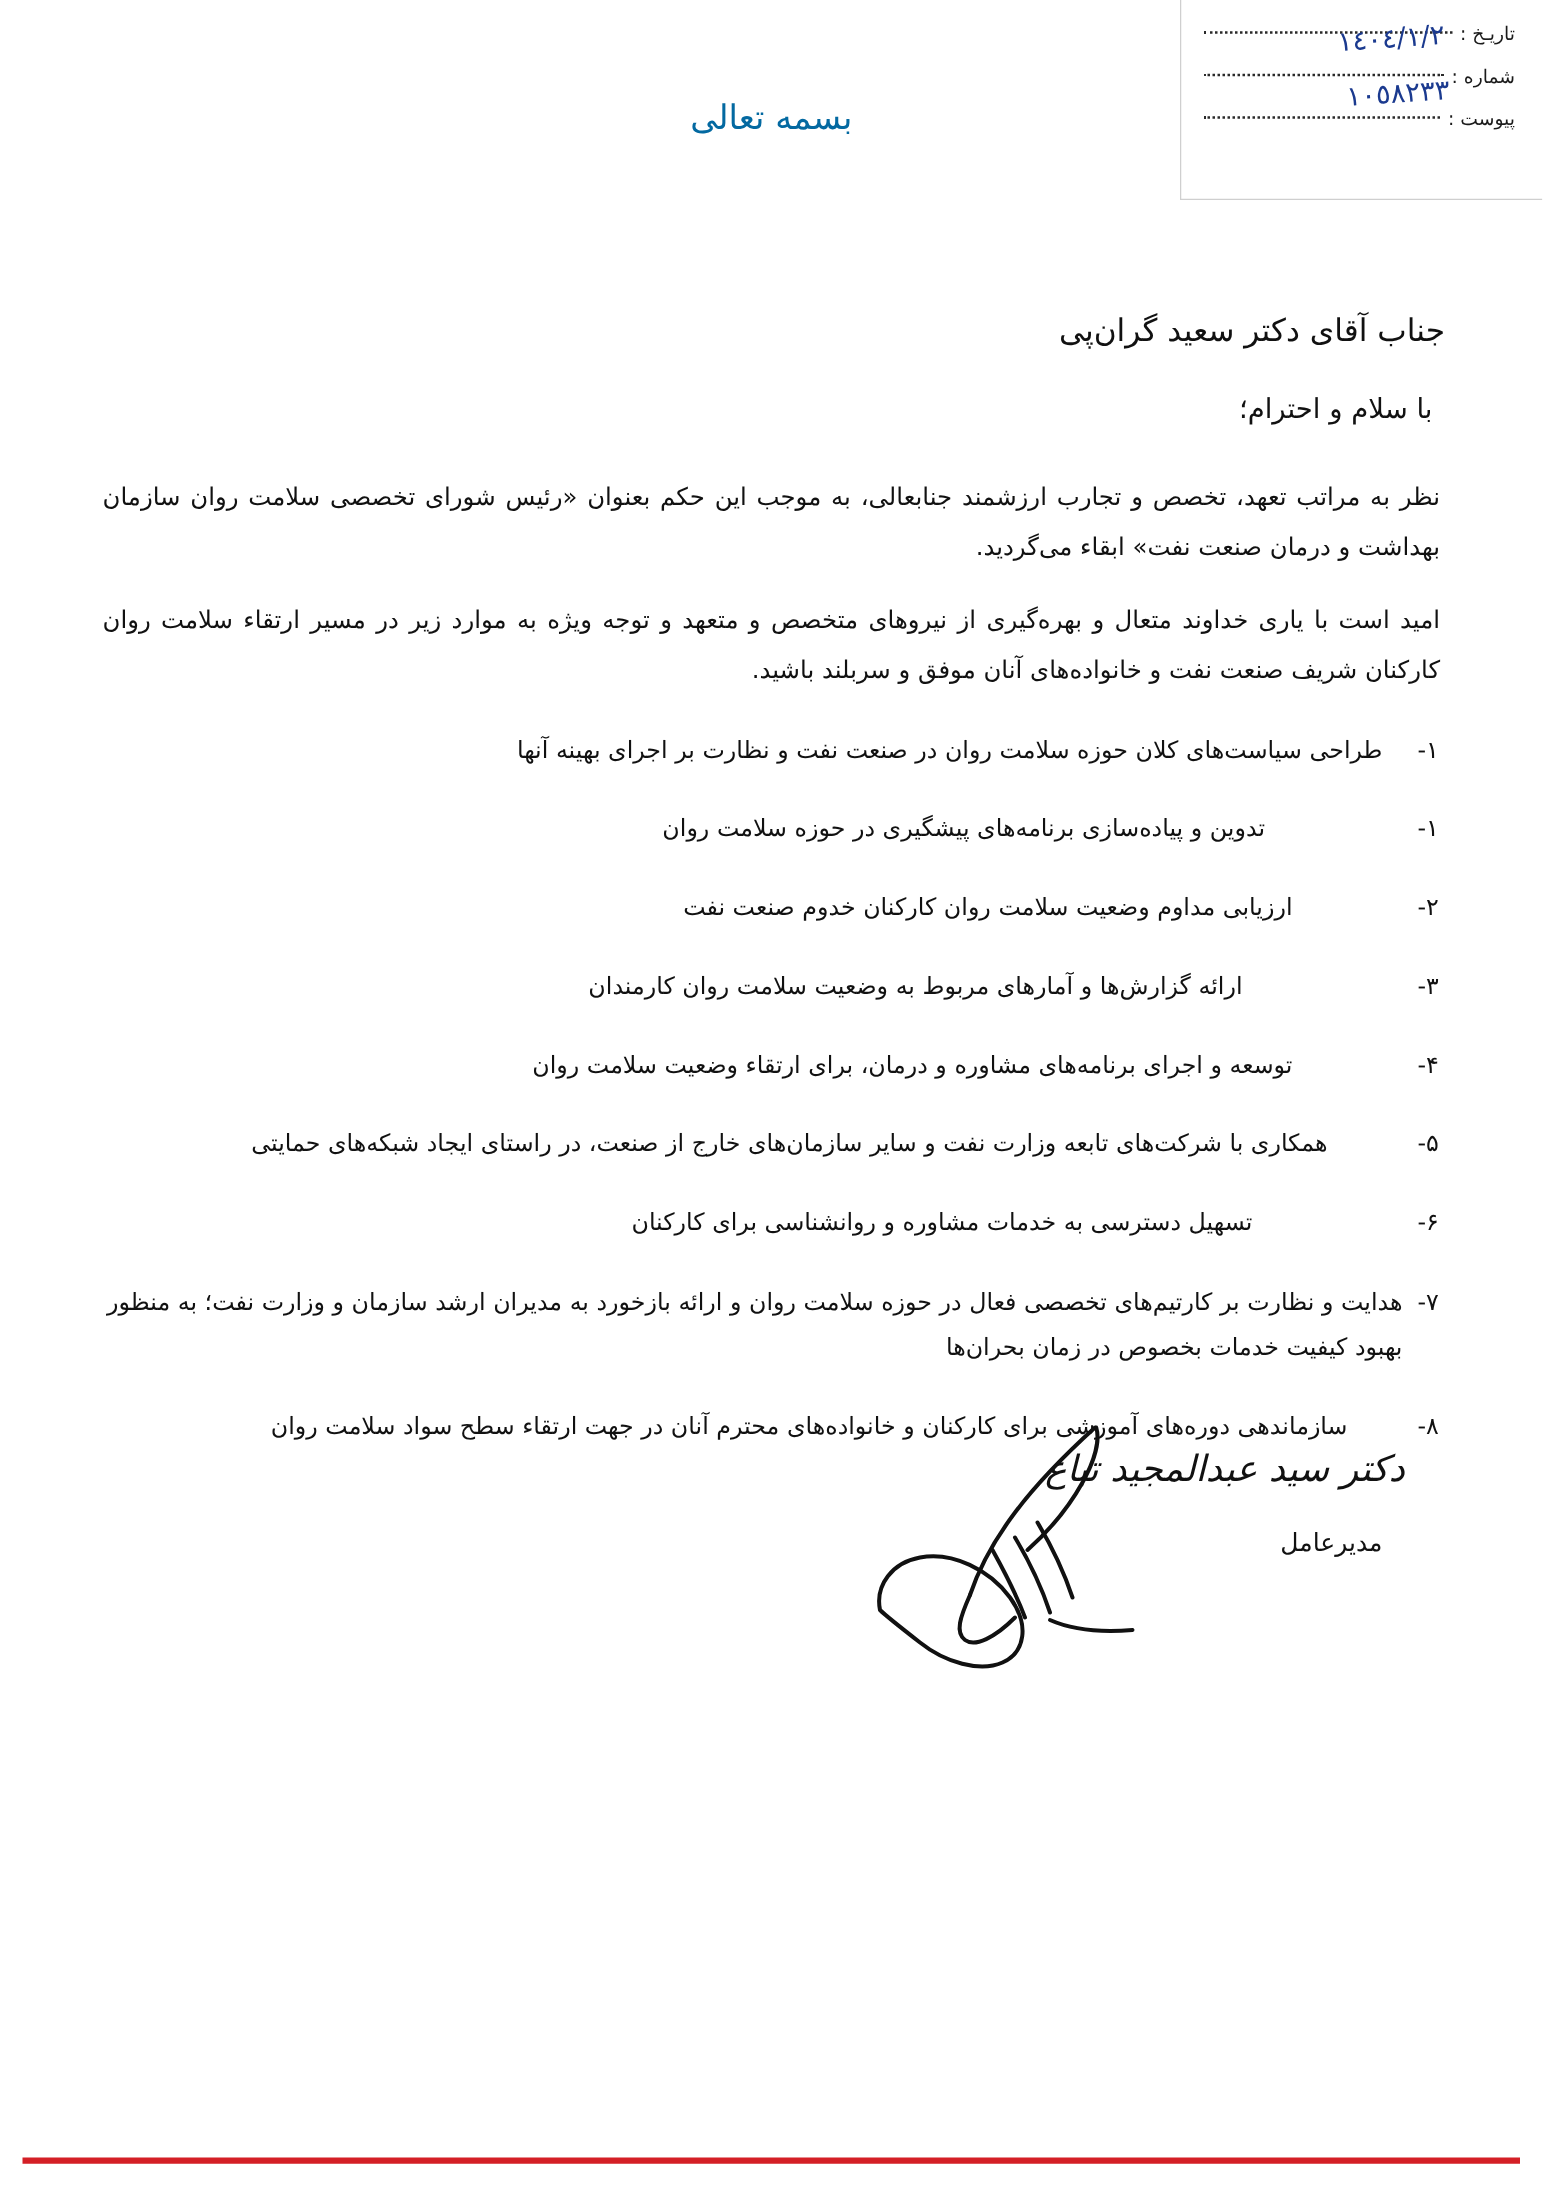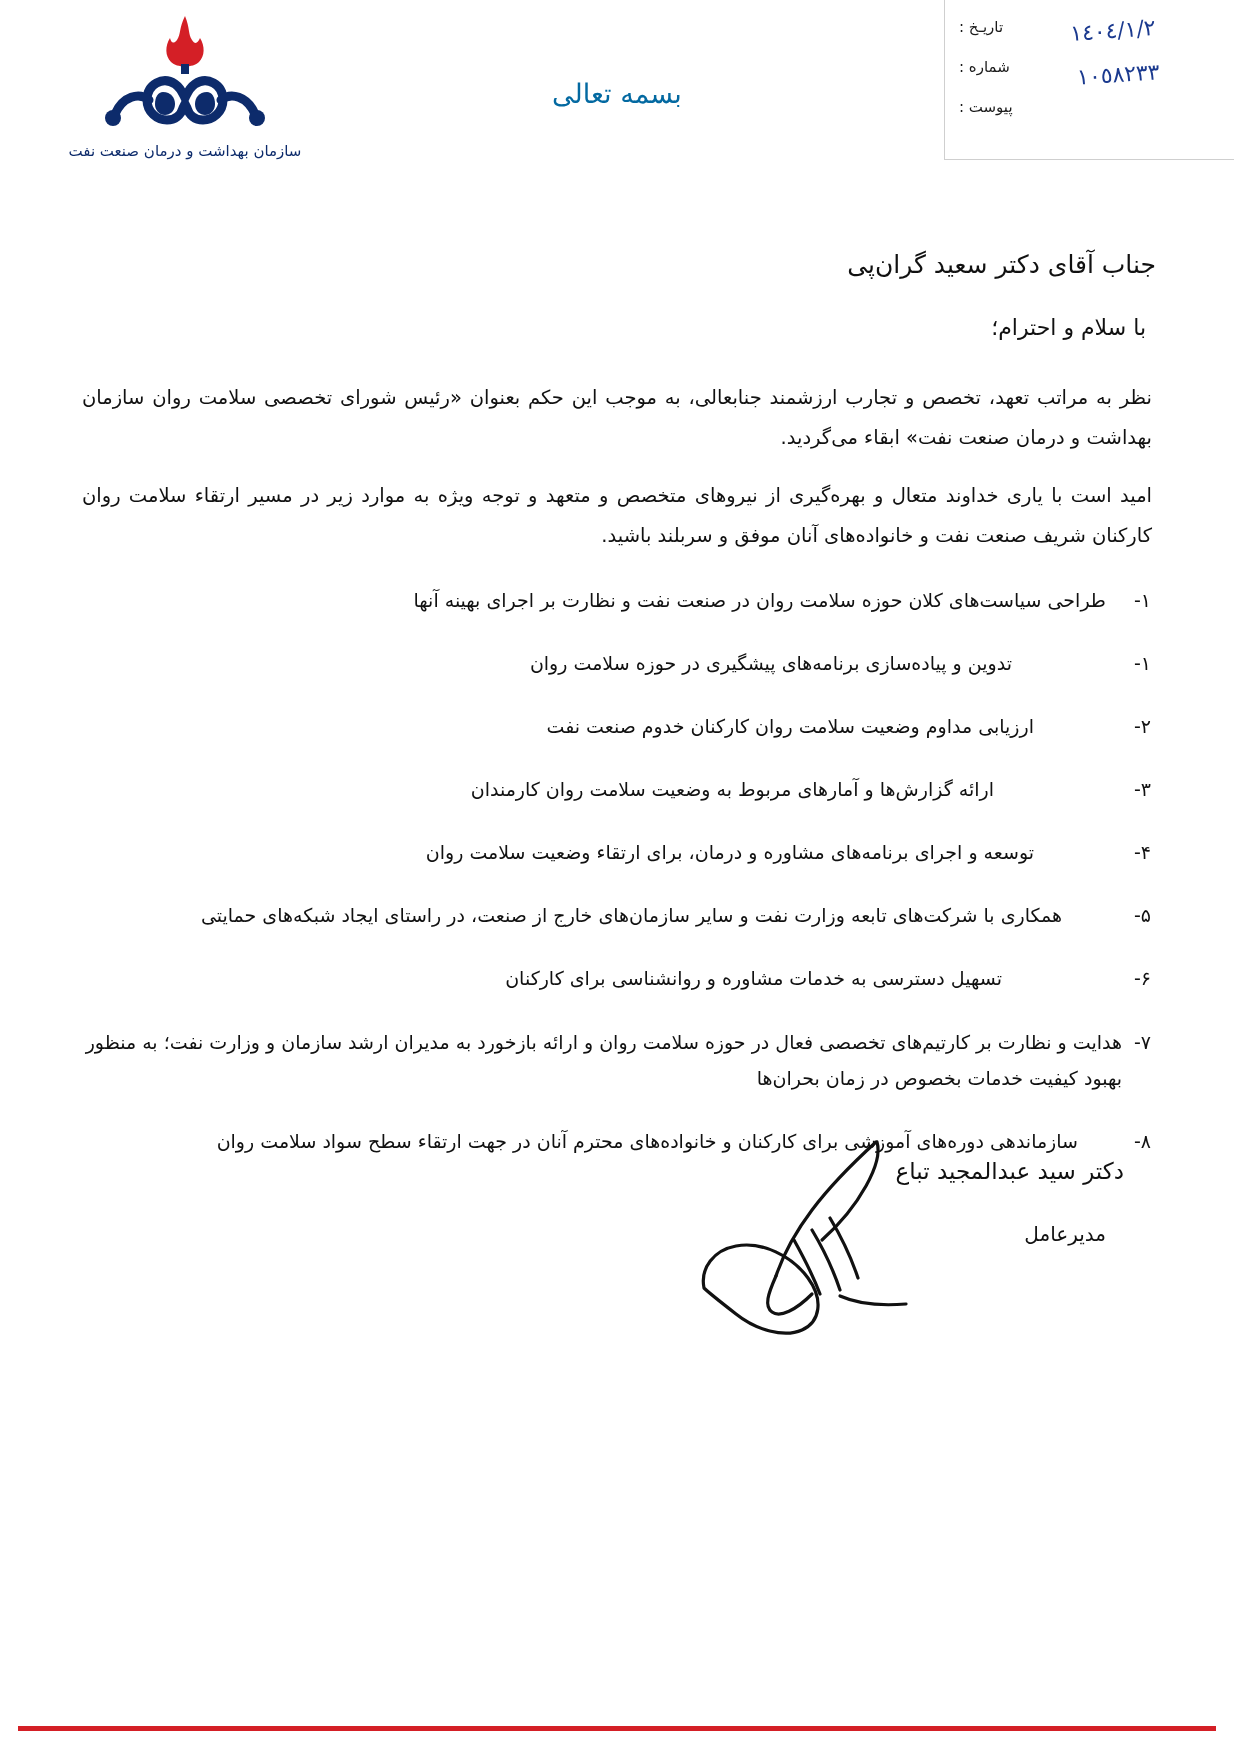--- a/index.html
+++ b/index.html
@@ -26,22 +26,22 @@
     right: 0;
     width: 290px;
     height: 160px;
     border-bottom: 1px solid #cfcfcf;
     border-left: 1px solid #cfcfcf;
     box-sizing: border-box;
     padding: 18px 22px 0 14px;
   }
   .meta-row {
     display: flex;
-    flex-direction: column;
-    align-items: flex-end;
+    flex-direction: row;
+    align-items: center;
     justify-content: flex-start;
     margin-bottom: 16px;
     direction: rtl;
   }
   .meta-label {
     font-size: 15px;
     color: #1b1b1b;
     white-space: nowrap;
     letter-spacing: 1px;
   }
@@ -167,22 +167,23 @@
     position: absolute;
     top: 1130px;
     right: 110px;
     width: 520px;
     height: 230px;
   }
   .sign-name {
     position: absolute;
     top: 28px;
     right: 0;
-    font-size: 23px;
+    font-size: 29px;
     color: #111;
+    font-style: italic;
   }
   .sign-title {
     position: absolute;
     top: 92px;
     right: 18px;
     font-size: 20px;
     color: #111;
   }
   .sign-svg {
     position: absolute;
@@ -227,38 +228,20 @@
       <span class="meta-dots"></span>
     </div>
     <div class="meta-row">
       <span class="meta-label">پیوست :</span>
       <span class="meta-dots"></span>
     </div>
     <span class="meta-value v1">١٤٠٤/١/٢</span>
     <span class="meta-value v2">١٠٥٨٢٣٣</span>
   </div>
 
-  <div class="logo-wrap">
-    <svg width="200" height="120" viewBox="0 0 200 120">
-
-      <path d="M100 2 C94 14 96 20 92 26 C88 31 86 28 85 24 C80 32 80 42 86 48 C92 54 108 54 114 48 C120 42 120 32 115 24 C113 29 110 31 107 26 C103 20 105 14 100 2 Z" fill="#d41f26"></path>
-
-      <rect x="96" y="50" width="8" height="10" fill="#0d2b6b"></rect>
-
-      <path d="M62 86 C62 70 78 62 90 70 C96 74 98 80 100 84 C102 80 104 74 110 70 C122 62 138 70 138 86 C138 98 128 106 118 106 C110 106 104 101 102 94 L100 90 L98 94 C96 101 90 106 82 106 C72 106 62 98 62 86 Z" fill="none" stroke="#0d2b6b" stroke-width="9"></path>
-      <path d="M78 78 C86 78 90 84 90 90 C90 97 85 101 80 101 C74 101 70 96 70 90 C70 83 73 78 78 78 Z" fill="#0d2b6b"></path>
-      <path d="M122 78 C114 78 110 84 110 90 C110 97 115 101 120 101 C126 101 130 96 130 90 C130 83 127 78 122 78 Z" fill="#0d2b6b"></path>
-
-      <path d="M30 100 C38 82 54 78 64 86" fill="none" stroke="#0d2b6b" stroke-width="9" stroke-linecap="round"></path>
-      <path d="M170 100 C162 82 146 78 136 86" fill="none" stroke="#0d2b6b" stroke-width="9" stroke-linecap="round"></path>
-      <circle cx="28" cy="104" r="8" fill="#0d2b6b"></circle>
-      <circle cx="172" cy="104" r="8" fill="#0d2b6b"></circle>
-    </svg>
-    <div class="logo-caption">سازمان بهداشت و درمان صنعت نفت</div>
-  </div>
 
   <div class="besmeh">بسمه تعالی</div>
 
   <div class="body-area">
     <div class="addressee">جناب آقای دکتر سعید گران‌پی</div>
     <div class="greeting">با سلام و احترام؛</div>
     <div class="para">نظر به مراتب تعهد، تخصص و تجارب ارزشمند جنابعالی، به موجب این حکم بعنوان «رئیس شورای تخصصی سلامت روان سازمان بهداشت و درمان صنعت نفت» ابقاء می‌گردید.</div>
     <div class="para">امید است با یاری خداوند متعال و بهره‌گیری از نیروهای متخصص و متعهد و توجه ویژه به موارد زیر در مسیر ارتقاء سلامت روان کارکنان شریف صنعت نفت و خانواده‌های آنان موفق و سربلند باشید.</div>
 
     <ul class="list">

